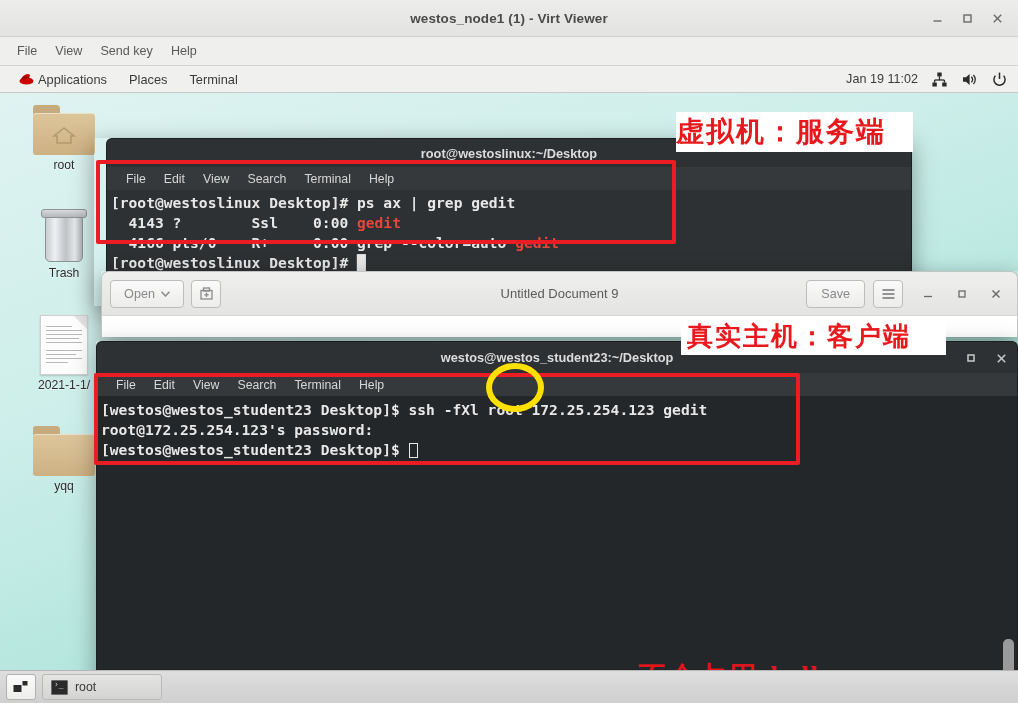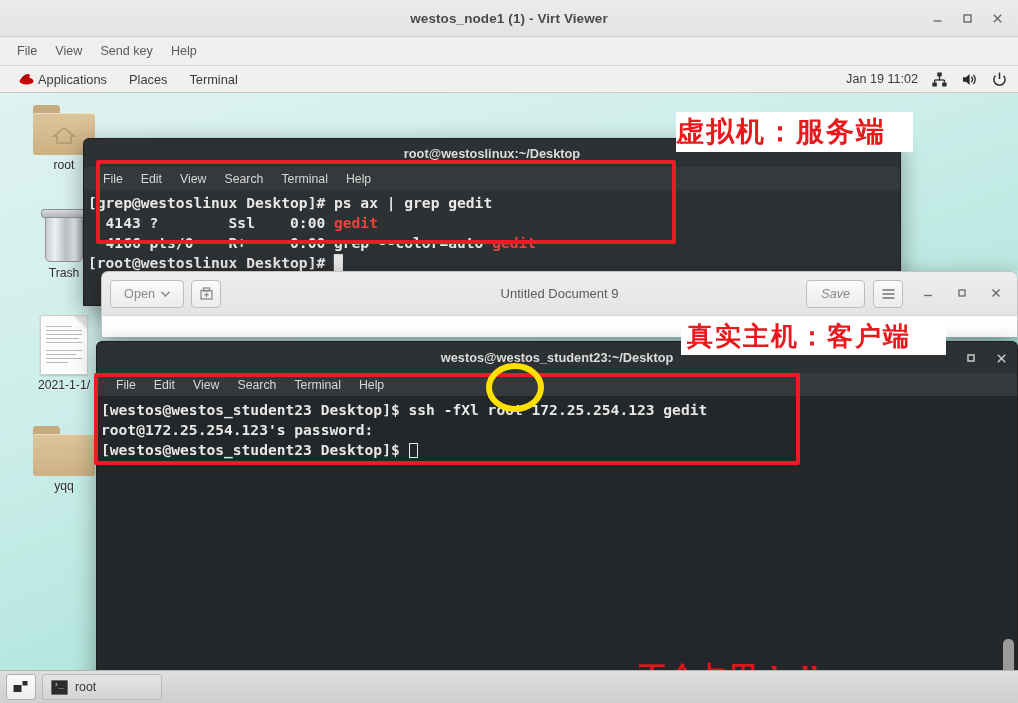--- a/index.html
+++ b/index.html
@@ -107,21 +107,21 @@
   }
   .docpage .ln{
     position:absolute; left:5px; height:1px; background:#b9b9b9;
   }
 
   
   .win{ position:absolute; }
   .win-shadow{ box-shadow:0 6px 22px rgba(0,0,0,.35); }
 
   
-  #term1{ left:83px; top:45px; width:818px; height:168px; }
+  #term1{ left:94px; top:45px; width:818px; height:168px;padding-left:12px; }
   #term1 .tbar{
     height:29px; background:#2e3133; border-radius:6px 6px 0 0;
     display:flex; align-items:center; justify-content:center;
     border:1px solid #1c1e20; border-bottom:none;
   }
   #term1 .ttl{ font-size:12.8px; color:#dcdcdc; font-weight:600; }
   #term1 .menu{
     height:23px; background:#35393b; display:flex; align-items:center; padding-left:10px;
     border-left:1px solid #1c1e20; border-right:1px solid #1c1e20;
   }
@@ -151,21 +151,21 @@
     background:linear-gradient(#fafafa,#ececea);
     display:flex; align-items:center; justify-content:center; gap:6px;
     font-size:12.6px; color:#8a8a8a; cursor:pointer;
   }
   #g-open{ padding:0 9px; min-width:74px; }
   #g-new{ width:30px; margin-left:7px; }
   #gedit .gtitle{
     position:absolute; left:0; right:0; text-align:center;
     font-size:13px; color:#5b5b5b; pointer-events:none;
   }
-  #gedit .right{ margin-left:auto; display:flex; gap:8px; z-index:2;font-style:italic; }
+  #gedit .right{ margin-left:auto; display:flex; align-items:center; gap:8px; z-index:2; }
   #g-save{ padding:0 14px; }
   #g-menu{ width:30px; }
   .gwinbtn{
     width:26px; height:26px; display:flex; align-items:center; justify-content:center;
     color:#6a6a6a; cursor:pointer;
   }
   #gedit .docarea{
     height:22px; background:#ffffff;
     border-left:1px solid #c4c4c2; border-right:1px solid #c4c4c2;
     border-top:1px solid #d6d6d4;
@@ -381,21 +381,21 @@
       </div>
       <div class="menu">
         <div class="m">File</div>
         <div class="m">Edit</div>
         <div class="m">View</div>
         <div class="m">Search</div>
         <div class="m">Terminal</div>
         <div class="m">Help</div>
       </div>
       <div class="body">
-        <div class="termtext" id="t1-lines"><div><span>[grep@westoslinux Desktop]# ps ax | grep gedit</span></div><div><span>  4143 ?        Ssl    0:00 </span><span class="tred">gedit</span></div><div><span>  4166 pts/0    R+     0:00 grep --color=auto </span><span class="tred">gedit</span></div><div><span>[root@westoslinux Desktop]# </span><span>█</span></div></div>
+        <div class="termtext" id="t1-lines"><div><span>[root@westoslinux Desktop]# ps ax | grep gedit</span></div><div><span>  4143 ?        Ssl    0:00 </span><span class="tred">gedit</span></div><div><span>  4166 pts/0    R+     0:00 grep --color=auto </span><span class="tred">gedit</span></div><div><span>[root@westoslinux Desktop]# </span><span>█</span></div></div>
       </div>
     </div>
 
     <div class="win win-shadow" id="gedit">
       <div class="hdr">
         <div class="gbtn" id="g-open">
           <span>Open</span>
           <svg width="9" height="6" viewBox="0 0 9 6">
               <path d="M0.5 0.8L4.5 5 8.5 0.8" fill="none" stroke="#8a8a8a" stroke-width="1.5"></path>
             </svg>

